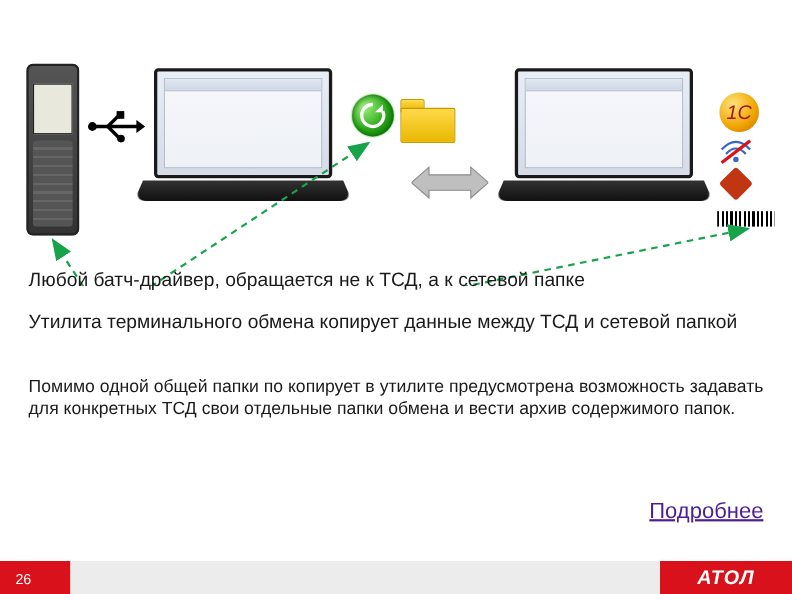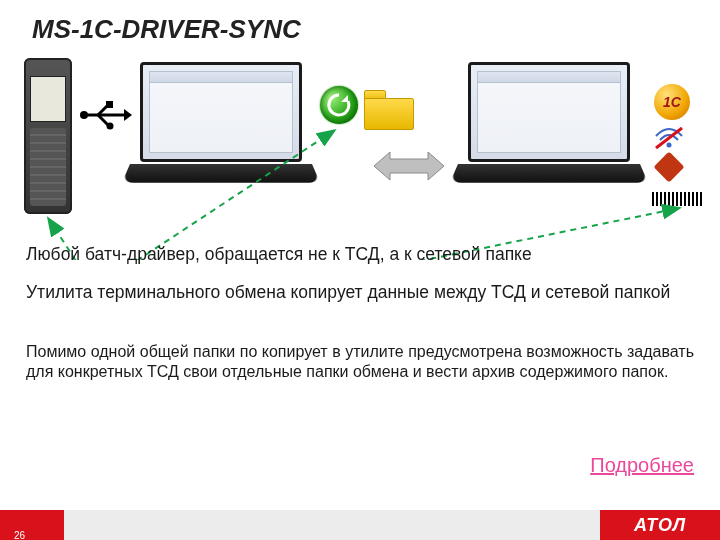--- a/index.html
+++ b/index.html
@@ -43,52 +43,51 @@
   .folder .body { position: absolute; left: 0; top: 8px; width: 50px; height: 32px;
                   background: linear-gradient(#ffd94a, #e8b800); border: 1px solid #c79a00; border-radius: 2px; }
   .folder .tab { position: absolute; left: 0; top: 0; width: 22px; height: 12px;
                  background: linear-gradient(#ffd94a, #e8b800); border: 1px solid #c79a00; border-radius: 2px 2px 0 0; }
 
   .bidir { position: absolute; left: 354px; top: 92px; width: 70px; height: 36px; }
 
   
   .logos { position: absolute; left: 634px; top: 28px; width: 58px; }
   .logo-1c { width: 36px; height: 36px; border-radius: 50%; background: radial-gradient(circle at 35% 30%, #ffe27a, #f0a400 60%, #c76e00);
-             color:#a31616; font-weight:bold; font-style:italic; font-size:14px; display:flex; align-items:center; justify-content:center; margin-bottom:6px; }
+             color:#a31616; font-weight:normal; font-style:italic; font-size:18px; display:flex; align-items:center; justify-content:center; margin-bottom:6px; }
   .logo-wifi { width: 30px; height: 24px; position: relative; margin-bottom:6px; }
   .logo-at { width:38px; height:30px; position:relative; }
   .logo-at .sq { position:absolute; left:4px; top:0; width:22px; height:22px; background:#c03512; transform:rotate(45deg); border-radius:3px;}
   .barcode { position:absolute; left:632px; top:136px; width:52px; height:14px;
              background: repeating-linear-gradient(90deg,#000 0 2px,#fff 2px 4px); }
 
   
   .body-text { position: absolute; left: 26px; width: 668px; font-size: 17.5px; color: #1a1a1a; line-height: 1.25; text-align: justify; }
   .p1 { top: 244px; }
   .p2 { top: 282px; }
   .p3 { top: 342px; font-size: 16px; }
 
-  .more-link { position: absolute; right: 26px; top: 454px; color: #ec4899; text-decoration: underline; font-size: 20px; cursor: pointer; }
+  .more-link { position: absolute; right: 26px; top: 454px; color: #4c1d95; text-decoration: underline; font-size: 20px; cursor: pointer; }
 
   
   .footer { position: absolute; left: 0; bottom: 0; width: 720px; height: 30px; }
   .footer .red { position:absolute; left:0; top:0; width:64px; height:30px; background:#d8111a; }
   .footer .grey { position:absolute; left:64px; top:0; right:120px; height:30px; background:#ececec; }
   .footer .brand { position:absolute; right:0; top:0; width:120px; height:30px; background:#d8111a;
                    color:#fff; font-weight:bold; font-style:italic; font-size:18px; display:flex; align-items:center; justify-content:center; letter-spacing:1px;text-align:right; }
-  .footer .pagenum { position:absolute; left:14px; top:20px; color:#fff; font-size:10px; }
+  .footer .pagenum { position:absolute; left:14px; top:9px; color:#fff; font-size:13px; }
 
   
   .arrows-svg { position:absolute; left:0; top:0; width:720px; height:260px; pointer-events:none; }
 </style>
 </head>
 <body>
 
 <div class="slide">
 
-  <div class="title">MS-1C-DRIVER-SYNC</div>
 
   <div class="diagram">
 
     <div class="pda">
       <div class="screen"></div>
         <div class="keys"></div>
     </div>
 
     <svg class="usb" viewBox="0 0 54 34">
       <line x1="4" y1="17" x2="50" y2="17" stroke="#000" stroke-width="3"></line>

